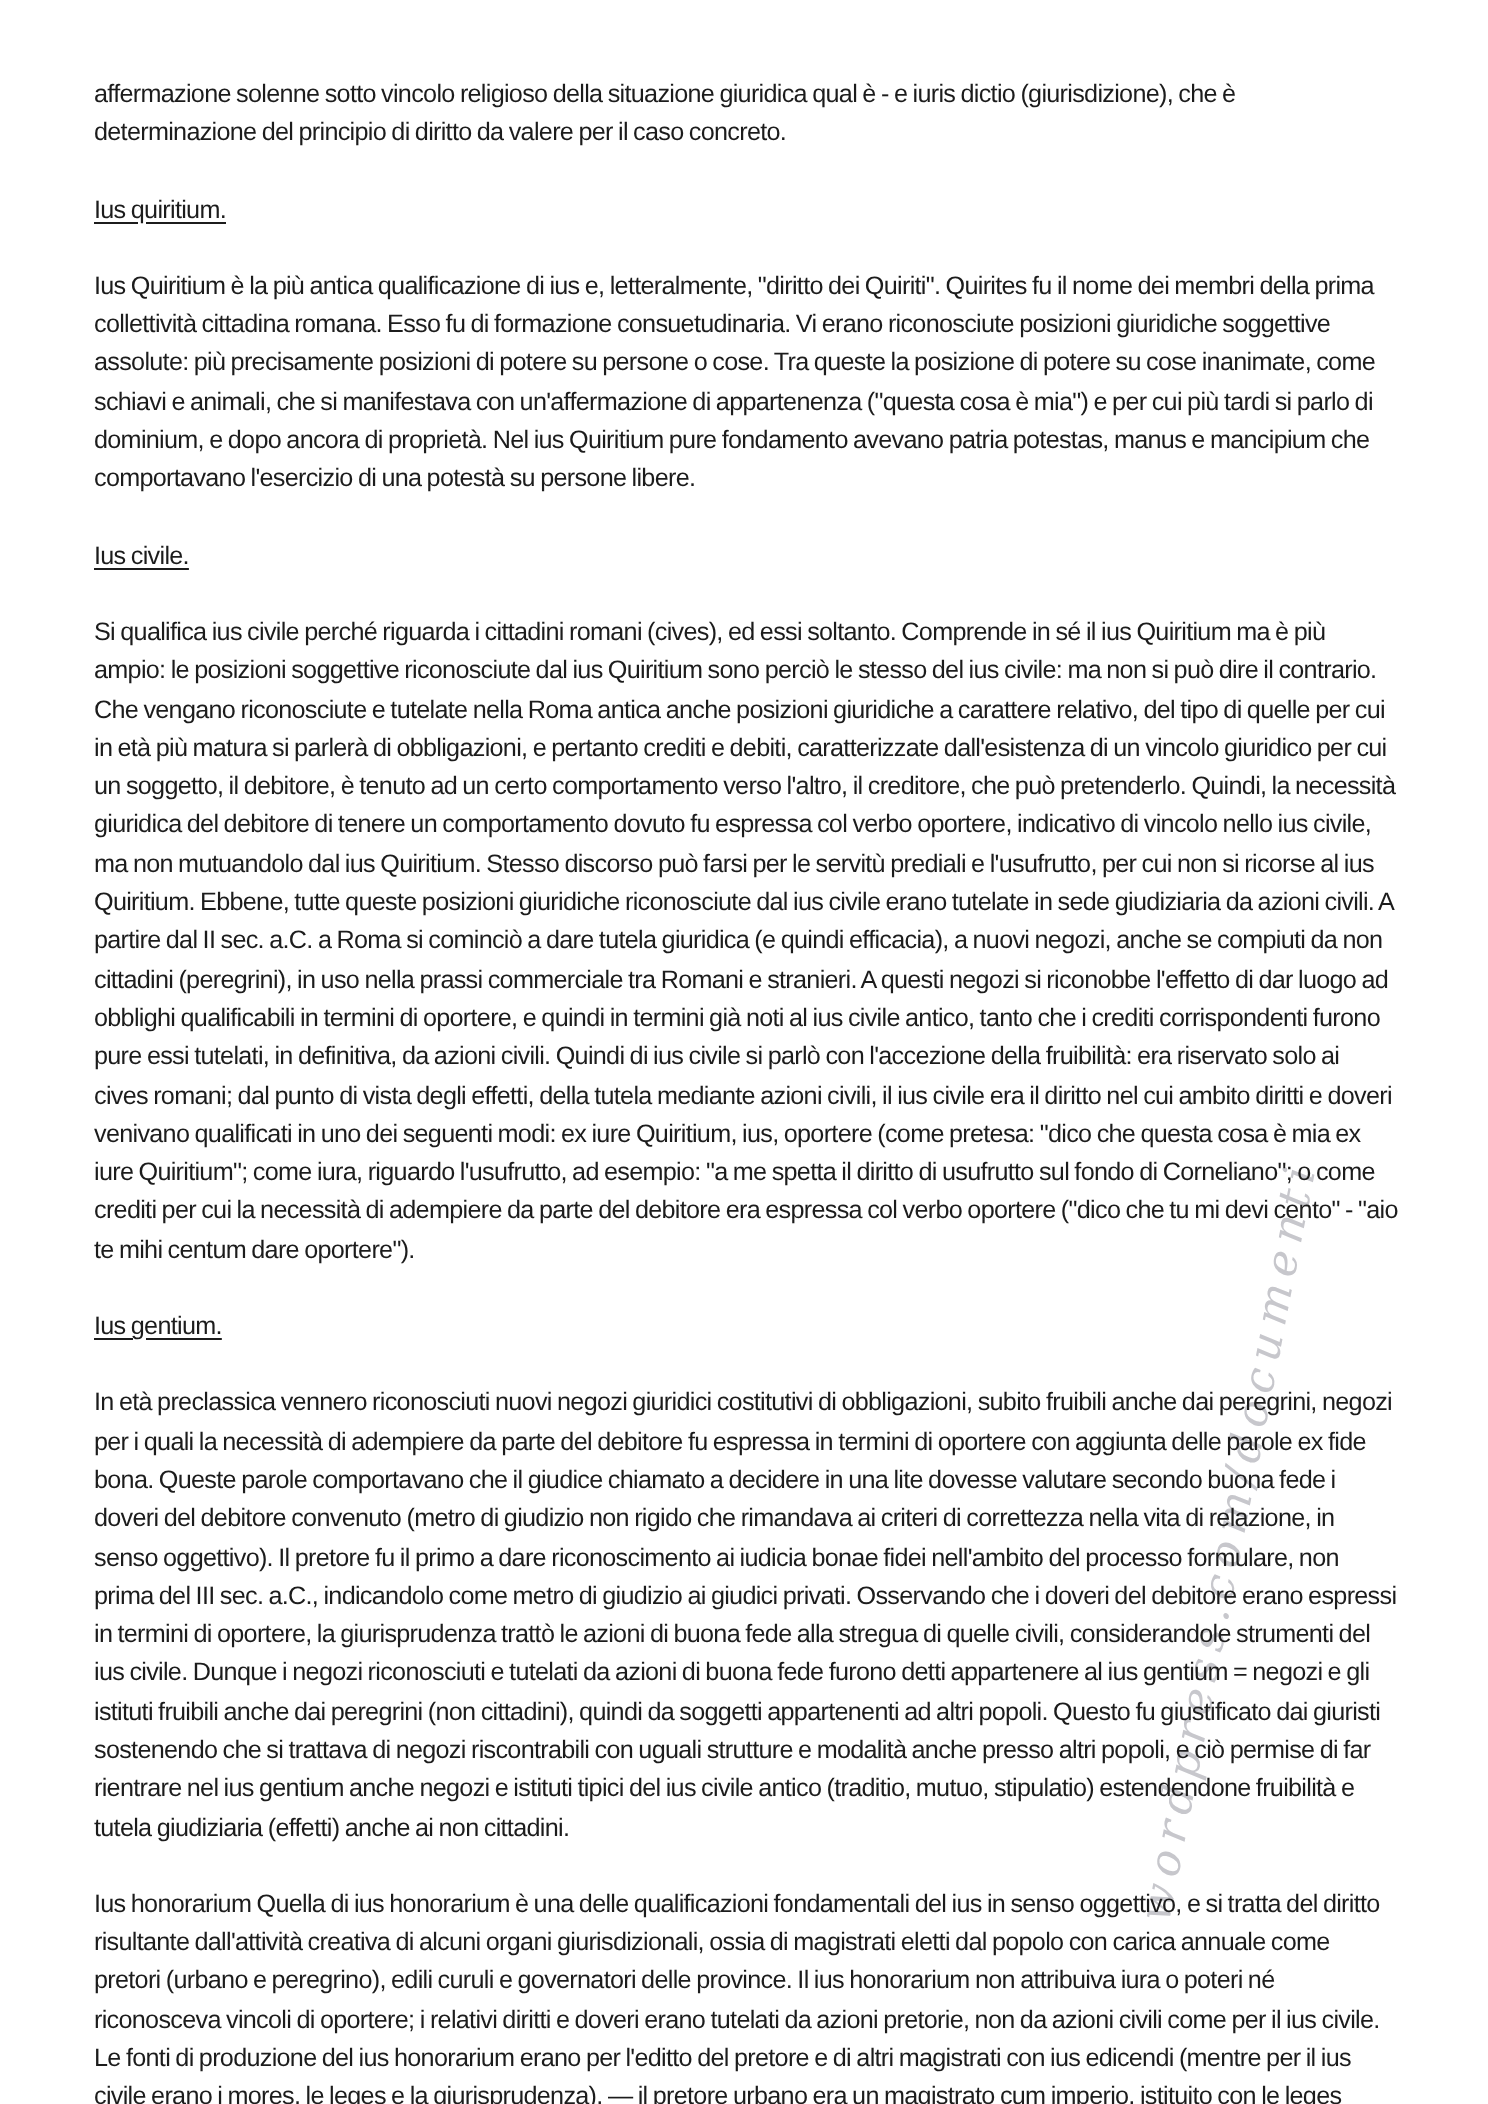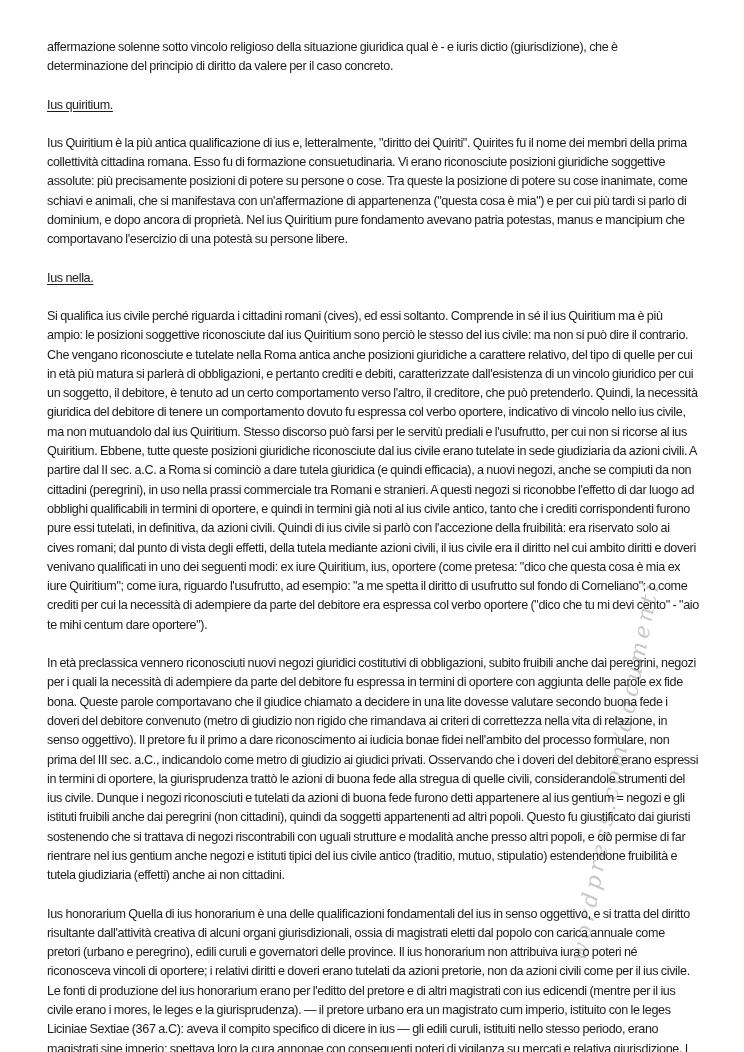--- a/index.html
+++ b/index.html
@@ -53,18 +53,19 @@
 </style>
 </head>
 <body>
 
 <div class="page">
   <div class="watermark">wordpress.com/documenti</div>
   <main class="content" id="doc-content">
       <p class="para">affermazione solenne sotto vincolo religioso della situazione giuridica qual è - e iuris dictio (giurisdizione), che è determinazione del principio di diritto da valere per il caso concreto.</p>
       <h3 class="heading">Ius quiritium.</h3>
       <p class="para">Ius Quiritium è la più antica qualificazione di ius e, letteralmente, "diritto dei Quiriti". Quirites fu il nome dei membri della prima collettività cittadina romana. Esso fu di formazione consuetudinaria. Vi erano riconosciute posizioni giuridiche soggettive assolute: più precisamente posizioni di potere su persone o cose. Tra queste la posizione di potere su cose inanimate, come schiavi e animali, che si manifestava con un'affermazione di appartenenza ("questa cosa è mia") e per cui più tardi si parlo di dominium, e dopo ancora di proprietà. Nel ius Quiritium pure fondamento avevano patria potestas, manus e mancipium che comportavano l'esercizio di una potestà su persone libere.</p>
-      <h3 class="heading">Ius nella.</h3>
+      <h3 class="heading">Ius civile.</h3>
       <p class="para">Si qualifica ius civile perché riguarda i cittadini romani (cives), ed essi soltanto. Comprende in sé il ius Quiritium ma è più ampio: le posizioni soggettive riconosciute dal ius Quiritium sono perciò le stesso del ius civile: ma non si può dire il contrario. Che vengano riconosciute e tutelate nella Roma antica anche posizioni giuridiche a carattere relativo, del tipo di quelle per cui in età più matura si parlerà di obbligazioni, e pertanto crediti e debiti, caratterizzate dall'esistenza di un vincolo giuridico per cui un soggetto, il debitore, è tenuto ad un certo comportamento verso l'altro, il creditore, che può pretenderlo. Quindi, la necessità giuridica del debitore di tenere un comportamento dovuto fu espressa col verbo oportere, indicativo di vincolo nello ius civile, ma non mutuandolo dal ius Quiritium. Stesso discorso può farsi per le servitù prediali e l'usufrutto, per cui non si ricorse al ius Quiritium. Ebbene, tutte queste posizioni giuridiche riconosciute dal ius civile erano tutelate in sede giudiziaria da azioni civili. A partire dal II sec. a.C. a Roma si cominciò a dare tutela giuridica (e quindi efficacia), a nuovi negozi, anche se compiuti da non cittadini (peregrini), in uso nella prassi commerciale tra Romani e stranieri. A questi negozi si riconobbe l'effetto di dar luogo ad obblighi qualificabili in termini di oportere, e quindi in termini già noti al ius civile antico, tanto che i crediti corrispondenti furono pure essi tutelati, in definitiva, da azioni civili. Quindi di ius civile si parlò con l'accezione della fruibilità: era riservato solo ai cives romani; dal punto di vista degli effetti, della tutela mediante azioni civili, il ius civile era il diritto nel cui ambito diritti e doveri venivano qualificati in uno dei seguenti modi: ex iure Quiritium, ius, oportere (come pretesa: "dico che questa cosa è mia ex iure Quiritium"; come iura, riguardo l'usufrutto, ad esempio: "a me spetta il diritto di usufrutto sul fondo di Corneliano"; o come crediti per cui la necessità di adempiere da parte del debitore era espressa col verbo oportere ("dico che tu mi devi cento" - "aio te mihi centum dare oportere").</p>
+      <h3 class="heading">Ius gentium.</h3>
       <p class="para">In età preclassica vennero riconosciuti nuovi negozi giuridici costitutivi di obbligazioni, subito fruibili anche dai peregrini, negozi per i quali la necessità di adempiere da parte del debitore fu espressa in termini di oportere con aggiunta delle parole ex fide bona. Queste parole comportavano che il giudice chiamato a decidere in una lite dovesse valutare secondo buona fede i doveri del debitore convenuto (metro di giudizio non rigido che rimandava ai criteri di correttezza nella vita di relazione, in senso oggettivo). Il pretore fu il primo a dare riconoscimento ai iudicia bonae fidei nell'ambito del processo formulare, non prima del III sec. a.C., indicandolo come metro di giudizio ai giudici privati. Osservando che i doveri del debitore erano espressi in termini di oportere, la giurisprudenza trattò le azioni di buona fede alla stregua di quelle civili, considerandole strumenti del ius civile. Dunque i negozi riconosciuti e tutelati da azioni di buona fede furono detti appartenere al ius gentium = negozi e gli istituti fruibili anche dai peregrini (non cittadini), quindi da soggetti appartenenti ad altri popoli. Questo fu giustificato dai giuristi sostenendo che si trattava di negozi riscontrabili con uguali strutture e modalità anche presso altri popoli, e ciò permise di far rientrare nel ius gentium anche negozi e istituti tipici del ius civile antico (traditio, mutuo, stipulatio) estendendone fruibilità e tutela giudiziaria (effetti) anche ai non cittadini.</p>
       <p class="para">Ius honorarium Quella di ius honorarium è una delle qualificazioni fondamentali del ius in senso oggettivo, e si tratta del diritto risultante dall'attività creativa di alcuni organi giurisdizionali, ossia di magistrati eletti dal popolo con carica annuale come pretori (urbano e peregrino), edili curuli e governatori delle province. Il ius honorarium non attribuiva iura o poteri né riconosceva vincoli di oportere; i relativi diritti e doveri erano tutelati da azioni pretorie, non da azioni civili come per il ius civile. Le fonti di produzione del ius honorarium erano per l'editto del pretore e di altri magistrati con ius edicendi (mentre per il ius civile erano i mores, le leges e la giurisprudenza). — il pretore urbano era un magistrato cum imperio, istituito con le leges Liciniae Sextiae (367 a.C): aveva il compito specifico di dicere in ius — gli edili curuli, istituiti nello stesso periodo, erano magistrati sine imperio: spettava loro la cura annonae con conseguenti poteri di vigilanza su mercati e relativa giurisdizione. I governatori delle province furono istituiti invece dopo l'esito vittorioso della I guerra punica — il praetor peregrinus fu istituito più tardi ed ebbe il compito di dicere in ius tra romani e stranieri (peregrini) o tra stranieri. Ebbe pari dignità e imperium rispetto al praetor urbanus. Il magistrato più importante fu il pretore urbano, il cui editto fu la fonte prevalente del diritto onorario. In forza del ius edicendi che gli spettava per la sua carica, il emanava un editto di durata</p>
     </main>
 </div>
 
 </body></html>

